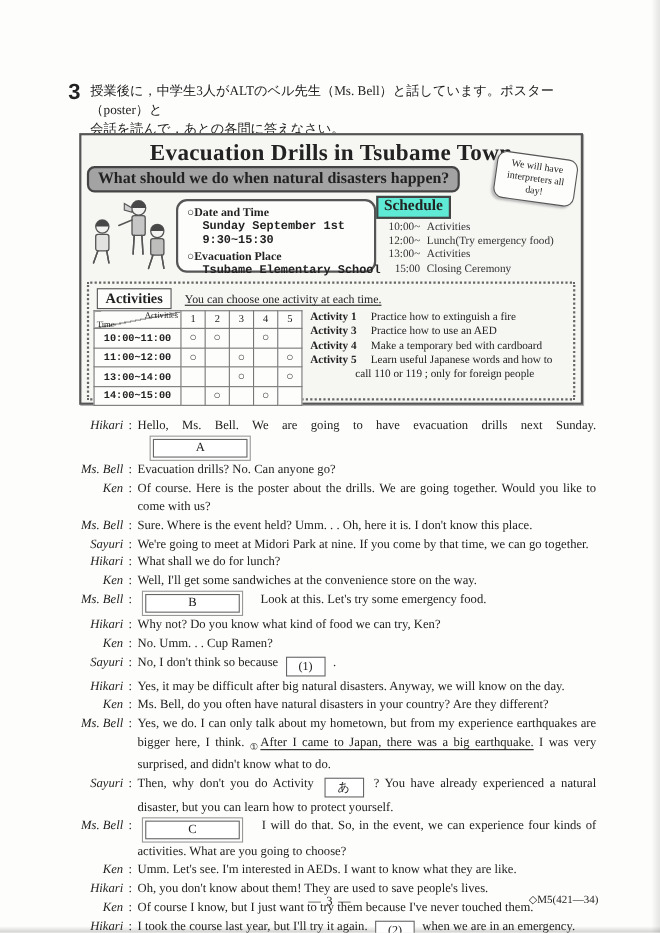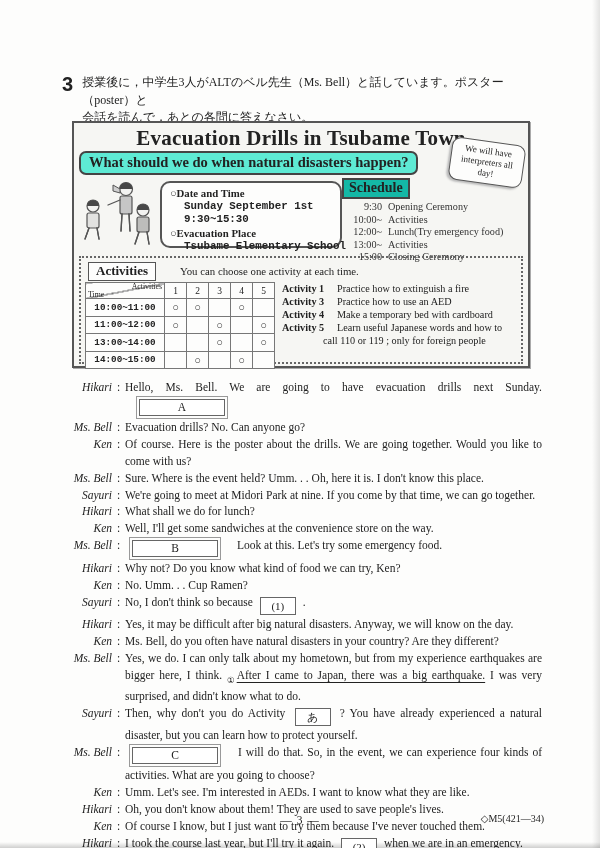--- a/index.html
+++ b/index.html
@@ -17,40 +17,40 @@
   .qhead { position:absolute; left:62px; top:74px; width:486px; display:flex; }
   .qnum { font-size:20px; font-weight:bold; margin-right:9px; line-height:20px;
     font-family:"Liberation Sans","DejaVu Sans",sans-serif; }
   .qtext { font-size:12px; line-height:17.5px; }
 
   
   .poster { position:absolute; left:72px; top:121px; width:454px; height:243px;
     border:2px solid #555; background:#f6f6f3; box-shadow:1px 1px 0 #aaa; }
   .ptitle { text-align:center; font-size:21px; font-weight:bold; margin-top:3px; letter-spacing:.3px; }
   .psubtitle { position:absolute; left:5px; top:28px; border:2px solid #444; border-radius:7px;
-    padding:1px 8px 2px; font-size:14.5px; font-weight:bold; background:#5eead4; white-space:nowrap; }
+    padding:1px 8px 2px; font-size:14.5px; font-weight:bold; background:#a3a3a3; white-space:nowrap; }
   .pbadge { position:absolute; right:4px; top:18px; width:62px; border:1px solid #555;
     border-radius:9px; padding:4px 5px; font-size:9px; line-height:11px; text-align:center;
     background:#fdfdfc; transform:rotate(8deg); box-shadow:-2px 2px 2px #bbb; }
   .pillust { position:absolute; left:6px; top:56px; }
   .pdatebox { position:absolute; left:86px; top:58px; width:164px; height:56px;
     border:2px solid #555; border-radius:10px; background:#fdfdfc;
     padding:4px 6px 3px 8px; font-size:10.8px; font-weight:bold; line-height:13.2px; white-space:nowrap; }
   .pdate-ind { padding-left:14px;font-family:Liberation Mono, monospace; }
   .pschedule { position:absolute; left:268px; top:55px; width:184px; }
   .psch-title { display:inline-block; border:2px solid #444; padding:0 5px 1px;
-    font-size:14px; font-weight:bold; background:#14b8a6; }
+    font-size:14px; font-weight:bold; background:#5eead4; }
   .psch-items { margin-top:2px; font-size:10.2px; line-height:12.6px; color:#333; }
   .psch-row { display:flex; }
   .psch-time { width:40px; text-align:right; margin-right:6px; flex-shrink:0; }
 
   .pact { position:absolute; left:5px; top:133px; width:440px; height:104px; border:2px dotted #666; }
   .pact-head { margin:4px 0 0 7px; display:flex; align-items:baseline; }
   .pact-title { border:1.5px solid #555; padding:0 7px 1px; font-size:13px; font-weight:bold; background:#fdfdfc; }
-  .pact-note { margin-left:24px; font-size:10.8px; text-underline-offset:2px; }
+  .pact-note { margin-left:12px; font-size:10.8px; text-decoration:underline; text-underline-offset:2px; }
   .pact-table { position:absolute; left:4px; top:24px; border-collapse:collapse; background:#fdfdfc; }
   .pact-table td { border:1px solid #777; text-align:center; padding:0; }
   .t-corner { width:78px; height:15px; position:relative;
     background:linear-gradient(to bottom right, transparent 48%, #777 48%, #777 52%, transparent 52%); }
   .t-corner .ct { position:absolute; top:-1px; right:2px; font-size:7.8px; }
   .t-corner .cb { position:absolute; bottom:-1px; left:2px; font-size:7.8px; }
   .t-num { width:21px; font-size:9.5px; }
   .t-time { width:78px; height:16.5px; font-weight:bold; font-size:9.3px;font-family:Liberation Mono, monospace; }
   .t-mark { width:21px; font-size:11px; color:#333; }
   .pact-list { position:absolute; left:201px; top:25px; width:236px; font-size:10.2px; line-height:12.9px; }
@@ -129,24 +129,20 @@
     <div class="pdate-ind">Sunday September 1st</div>
     <div class="pdate-ind">9:30~15:30</div>
     <div>○Evacuation Place</div>
     <div class="pdate-ind">Tsubame Elementary School</div>
   </div>
 
   <div class="pschedule">
     <span class="psch-title">Schedule</span>
     <div class="psch-items">
       <div class="psch-row">
-        <span class="psch-time">9:30</span>
-        <span>Opening Ceremony</span>
-      </div>
-      <div class="psch-row">
         <span class="psch-time">10:00~</span>
         <span>Activities</span>
       </div>
       <div class="psch-row">
         <span class="psch-time">12:00~</span>
         <span>Lunch(Try emergency food)</span>
       </div>
       <div class="psch-row">
         <span class="psch-time">13:00~</span>
         <span>Activities</span>

